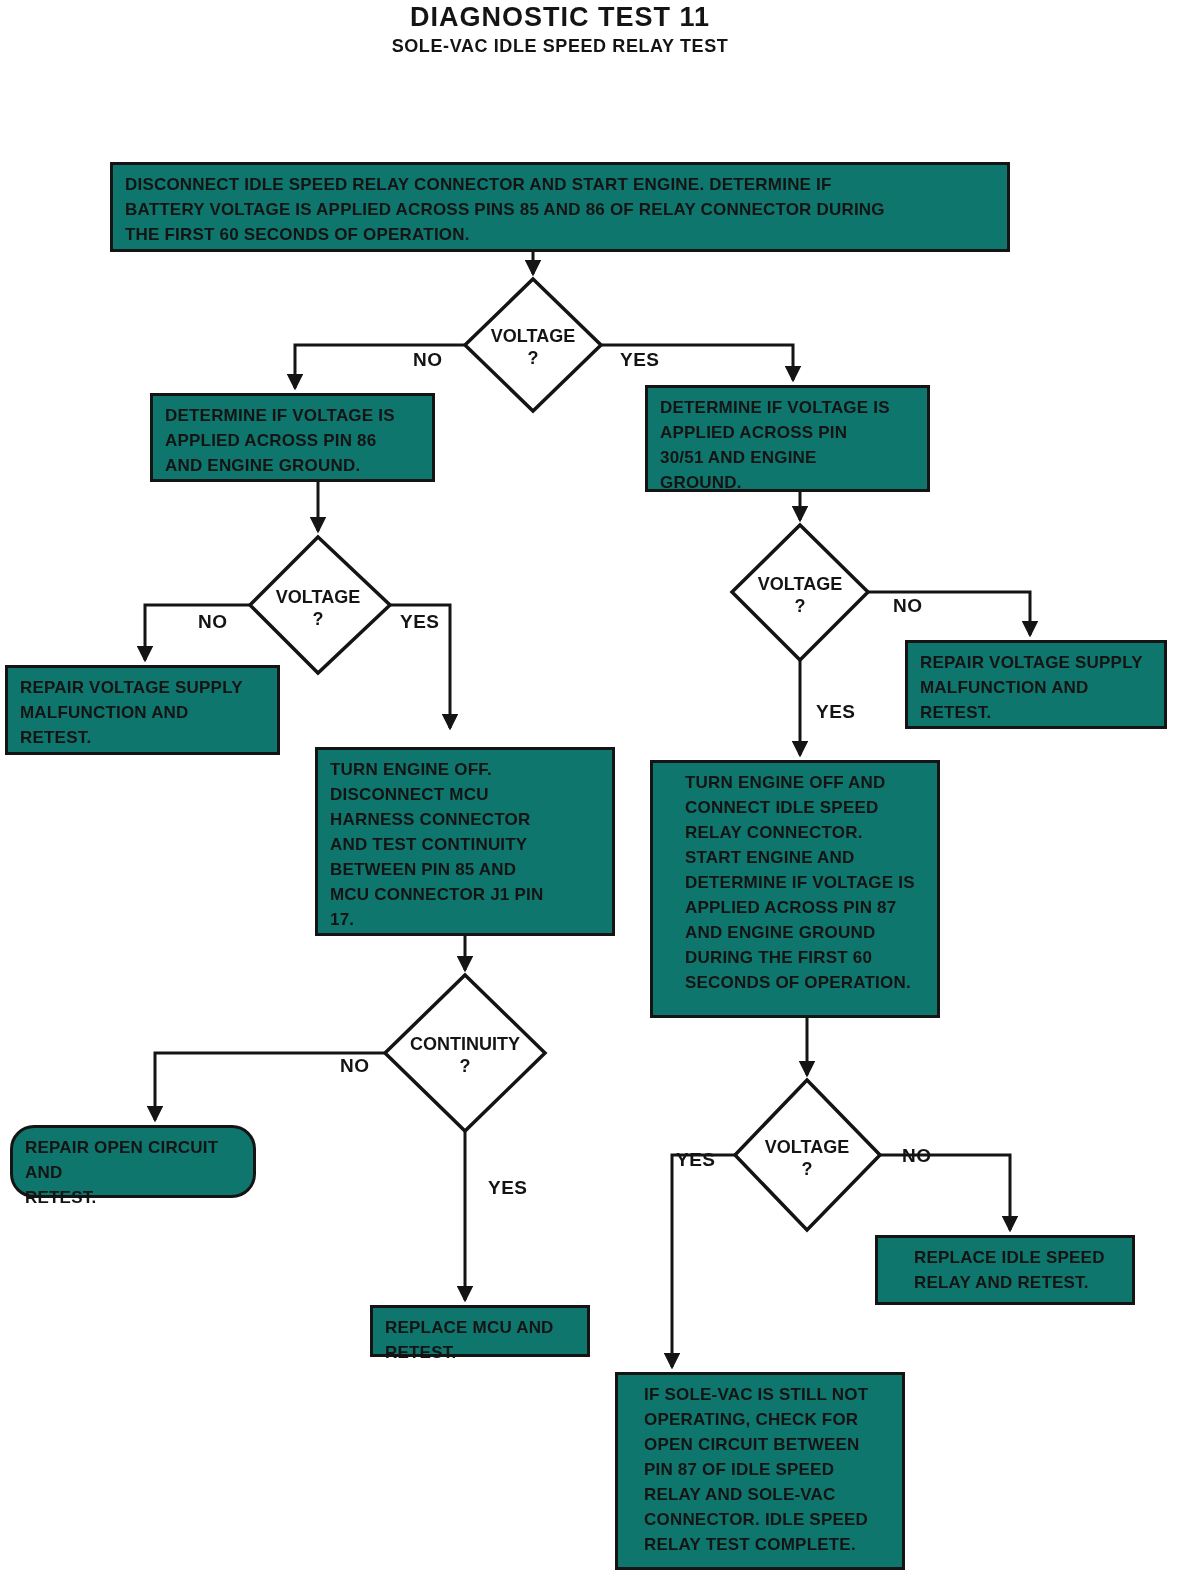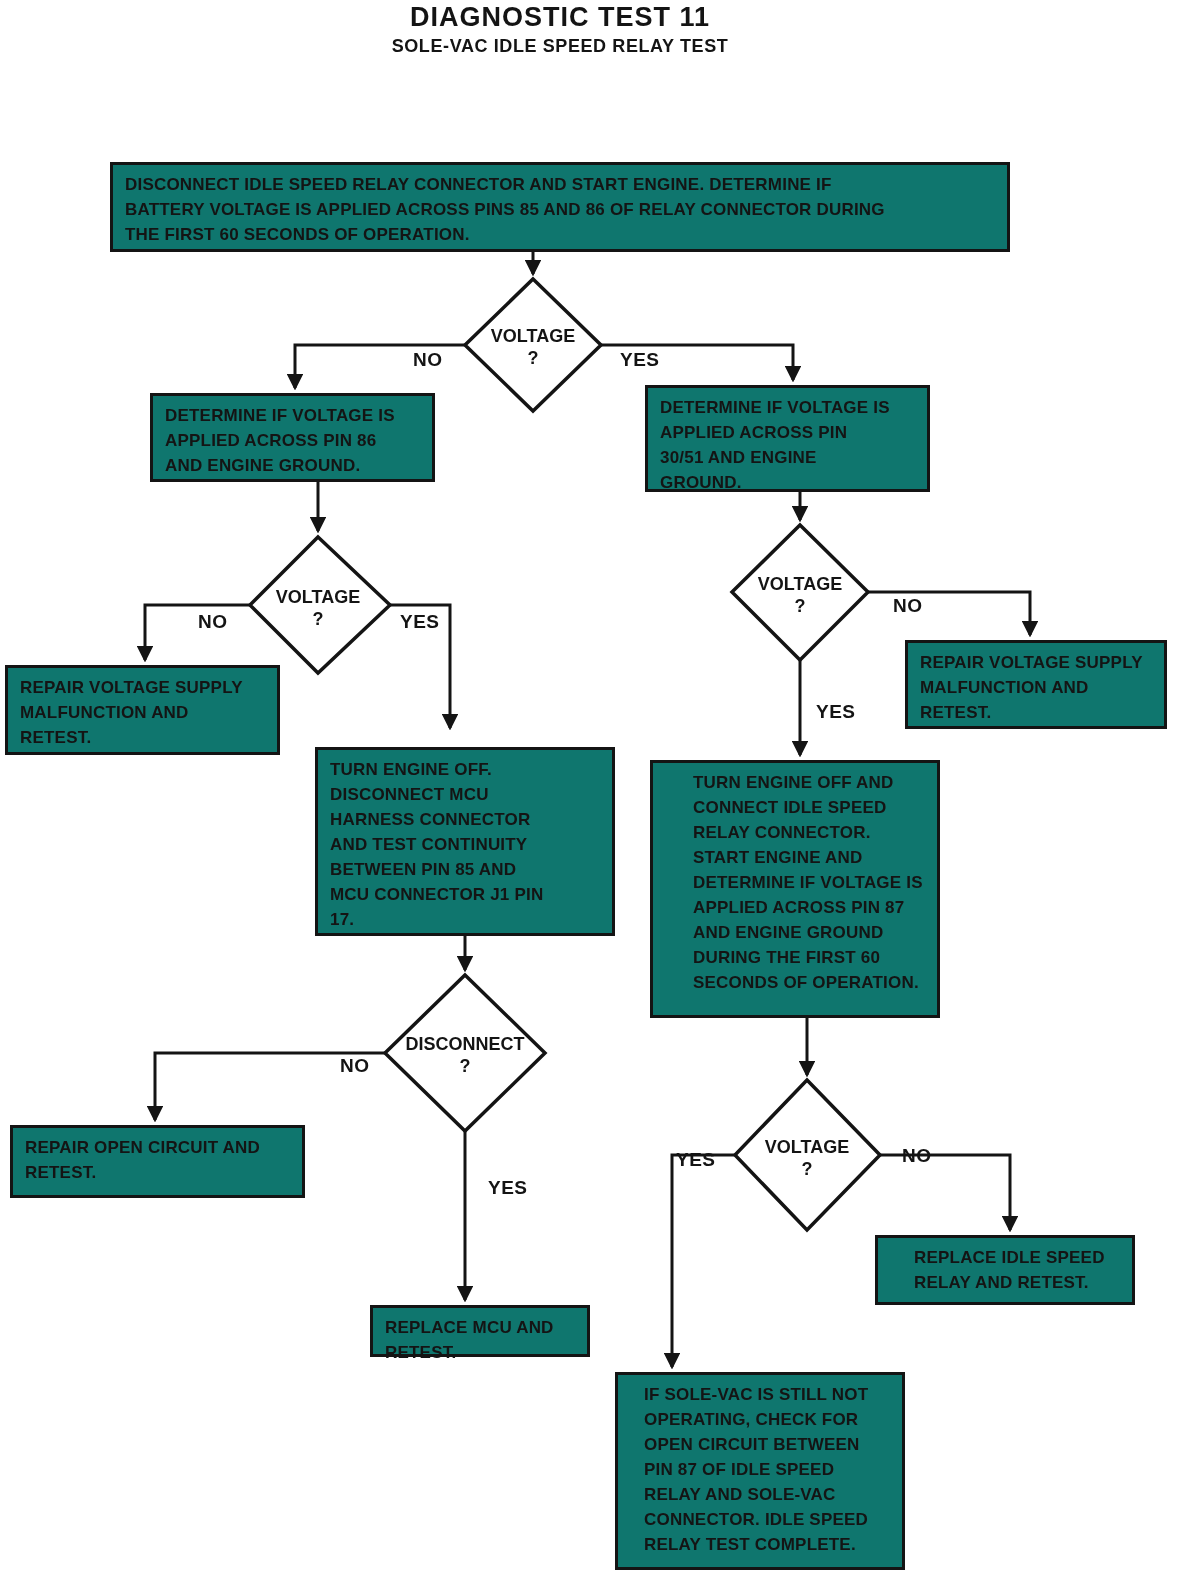--- a/index.html
+++ b/index.html
@@ -87,31 +87,31 @@
 RETEST.</div>
 
   <div class="box" style="left:315px;top:733px;width:300px;height:189px;margin-top:14px;">TURN ENGINE OFF.
 DISCONNECT MCU
 HARNESS CONNECTOR
 AND TEST CONTINUITY
 BETWEEN PIN 85 AND
 MCU CONNECTOR J1 PIN
 17.</div>
 
-  <div class="box" style="left:10px;top:1125px;width:295px;height:73px;">REPAIR OPEN CIRCUIT AND
+  <div class="box" style="left:10px;top:1125px;width:246px;height:73px;border-radius:24px;">REPAIR OPEN CIRCUIT AND
 RETEST.</div>
 
   <div class="box" style="left:370px;top:1305px;width:220px;height:52px;">REPLACE MCU AND
 RETEST.</div>
 
   <div class="box" style="left:905px;top:640px;width:262px;height:89px;">REPAIR VOLTAGE SUPPLY
 MALFUNCTION AND
 RETEST.</div>
 
-  <div class="box" style="left:650px;top:760px;width:290px;height:258px;padding-left:40px;">TURN ENGINE OFF AND
+  <div class="box" style="left:650px;top:760px;width:290px;height:258px;padding-left:32px;">TURN ENGINE OFF AND
 CONNECT IDLE SPEED
 RELAY CONNECTOR.
 START ENGINE AND
 DETERMINE IF VOLTAGE IS
 APPLIED ACROSS PIN 87
 AND ENGINE GROUND
 DURING THE FIRST 60
 SECONDS OF OPERATION.</div>
 
   <div class="box" style="left:875px;top:1235px;width:260px;height:70px;padding-left:36px;">REPLACE IDLE SPEED
@@ -122,21 +122,21 @@
 OPEN CIRCUIT BETWEEN
 PIN 87 OF IDLE SPEED
 RELAY AND SOLE-VAC
 CONNECTOR. IDLE SPEED
 RELAY TEST COMPLETE.</div>
 
   <div class="diamond-label" style="left:463px;top:325px;width:140px;">VOLTAGE
 ?</div>
   <div class="diamond-label" style="left:248px;top:586px;width:140px;">VOLTAGE
 ?</div>
-  <div class="diamond-label" style="left:385px;top:1033px;width:160px;">DISCONNECT
+  <div class="diamond-label" style="left:385px;top:1033px;width:160px;">CONTINUITY
 ?</div>
   <div class="diamond-label" style="left:730px;top:573px;width:140px;">VOLTAGE
 ?</div>
   <div class="diamond-label" style="left:737px;top:1136px;width:140px;">VOLTAGE
 ?</div>
 
   <div class="edge-label" style="left:413px;top:310px;">NO</div>
   <div class="edge-label" style="left:620px;top:310px;">YES</div>
   <div class="edge-label" style="left:198px;top:572px;">NO</div>
   <div class="edge-label" style="left:400px;top:572px;">YES</div>

